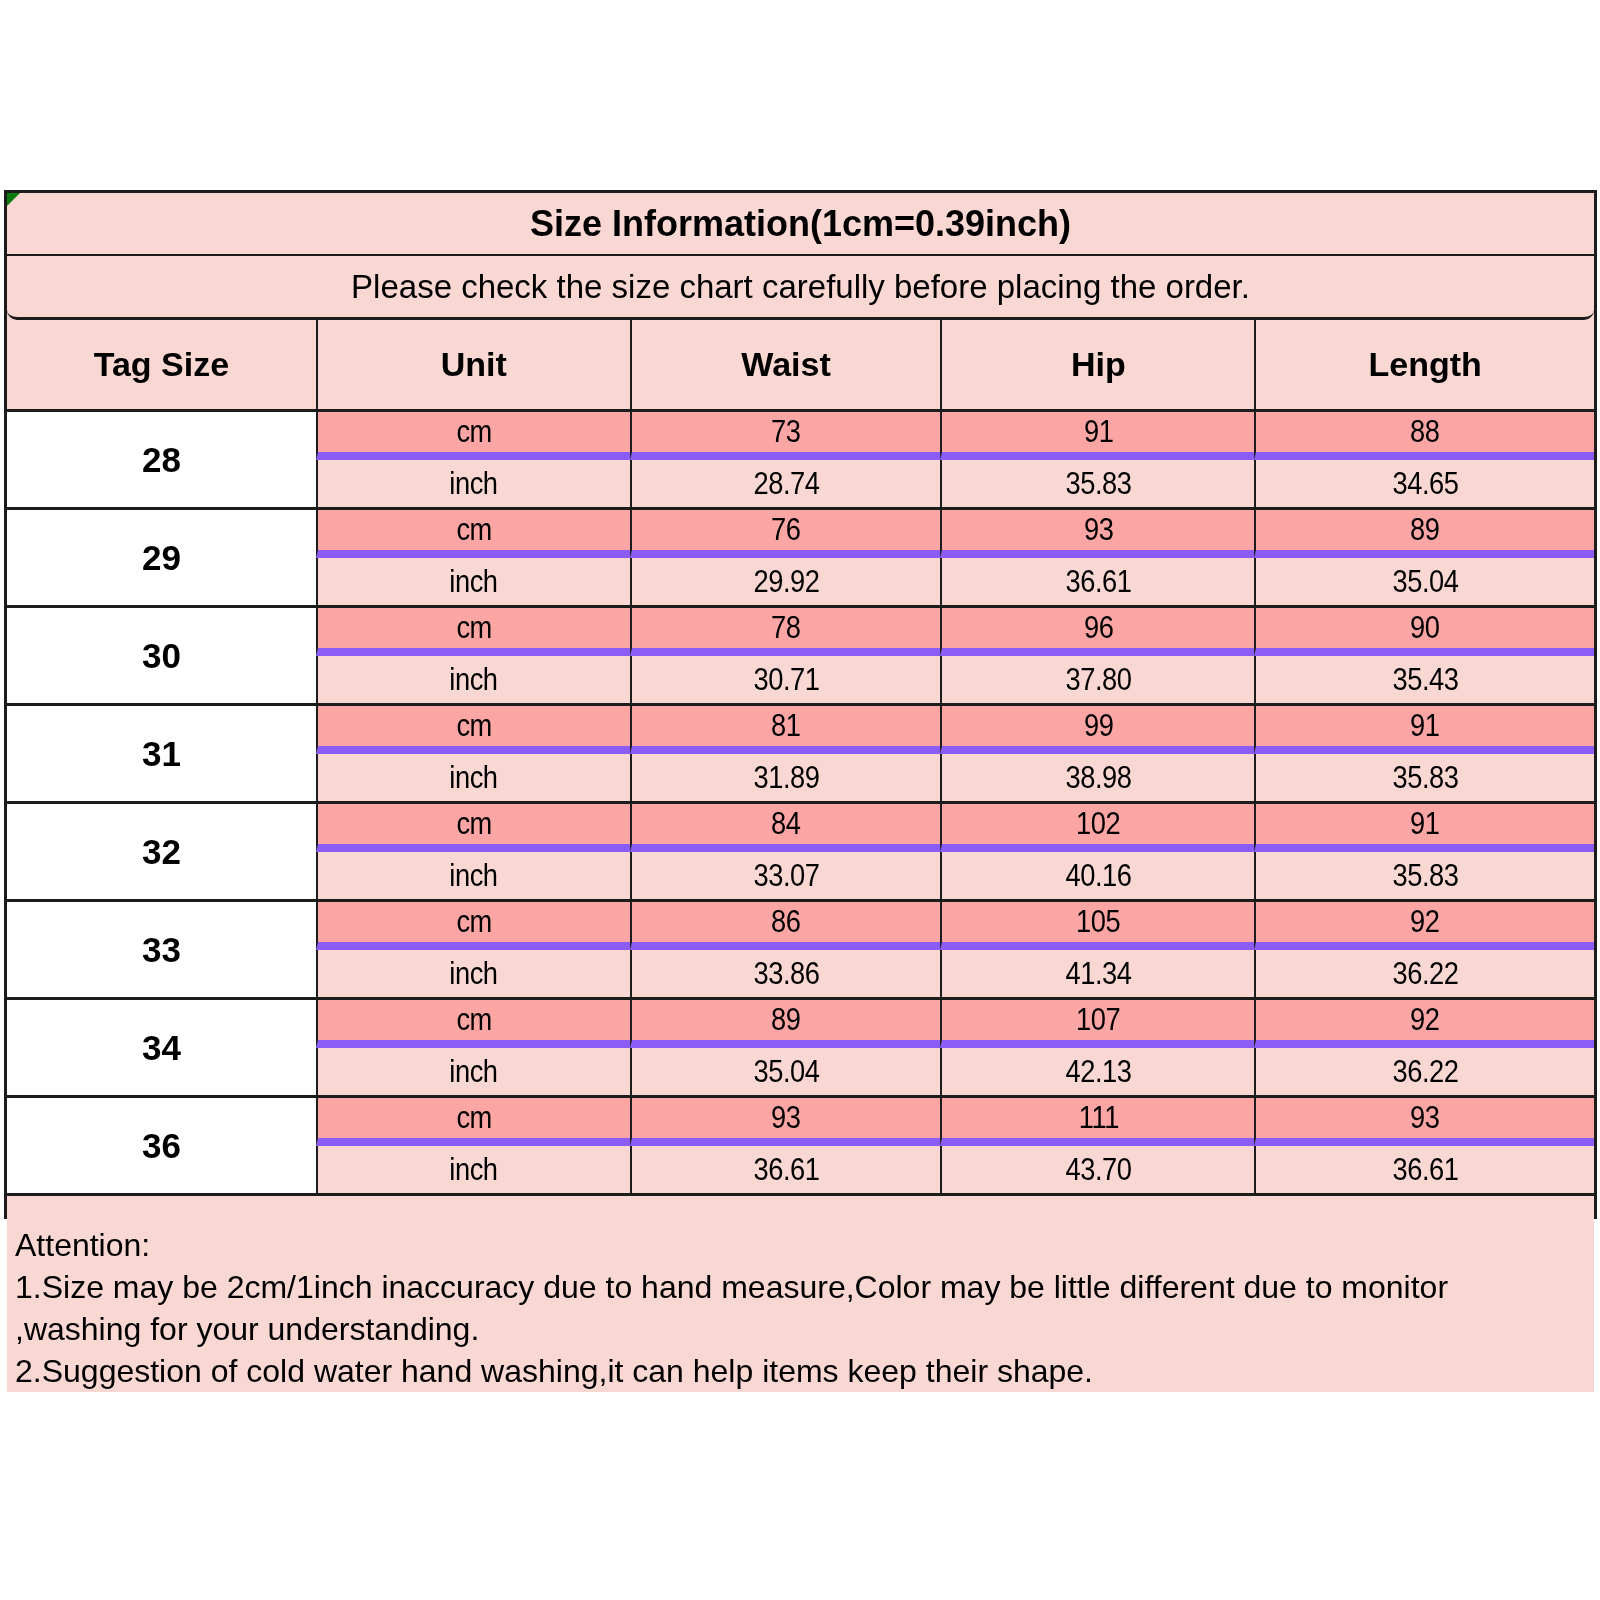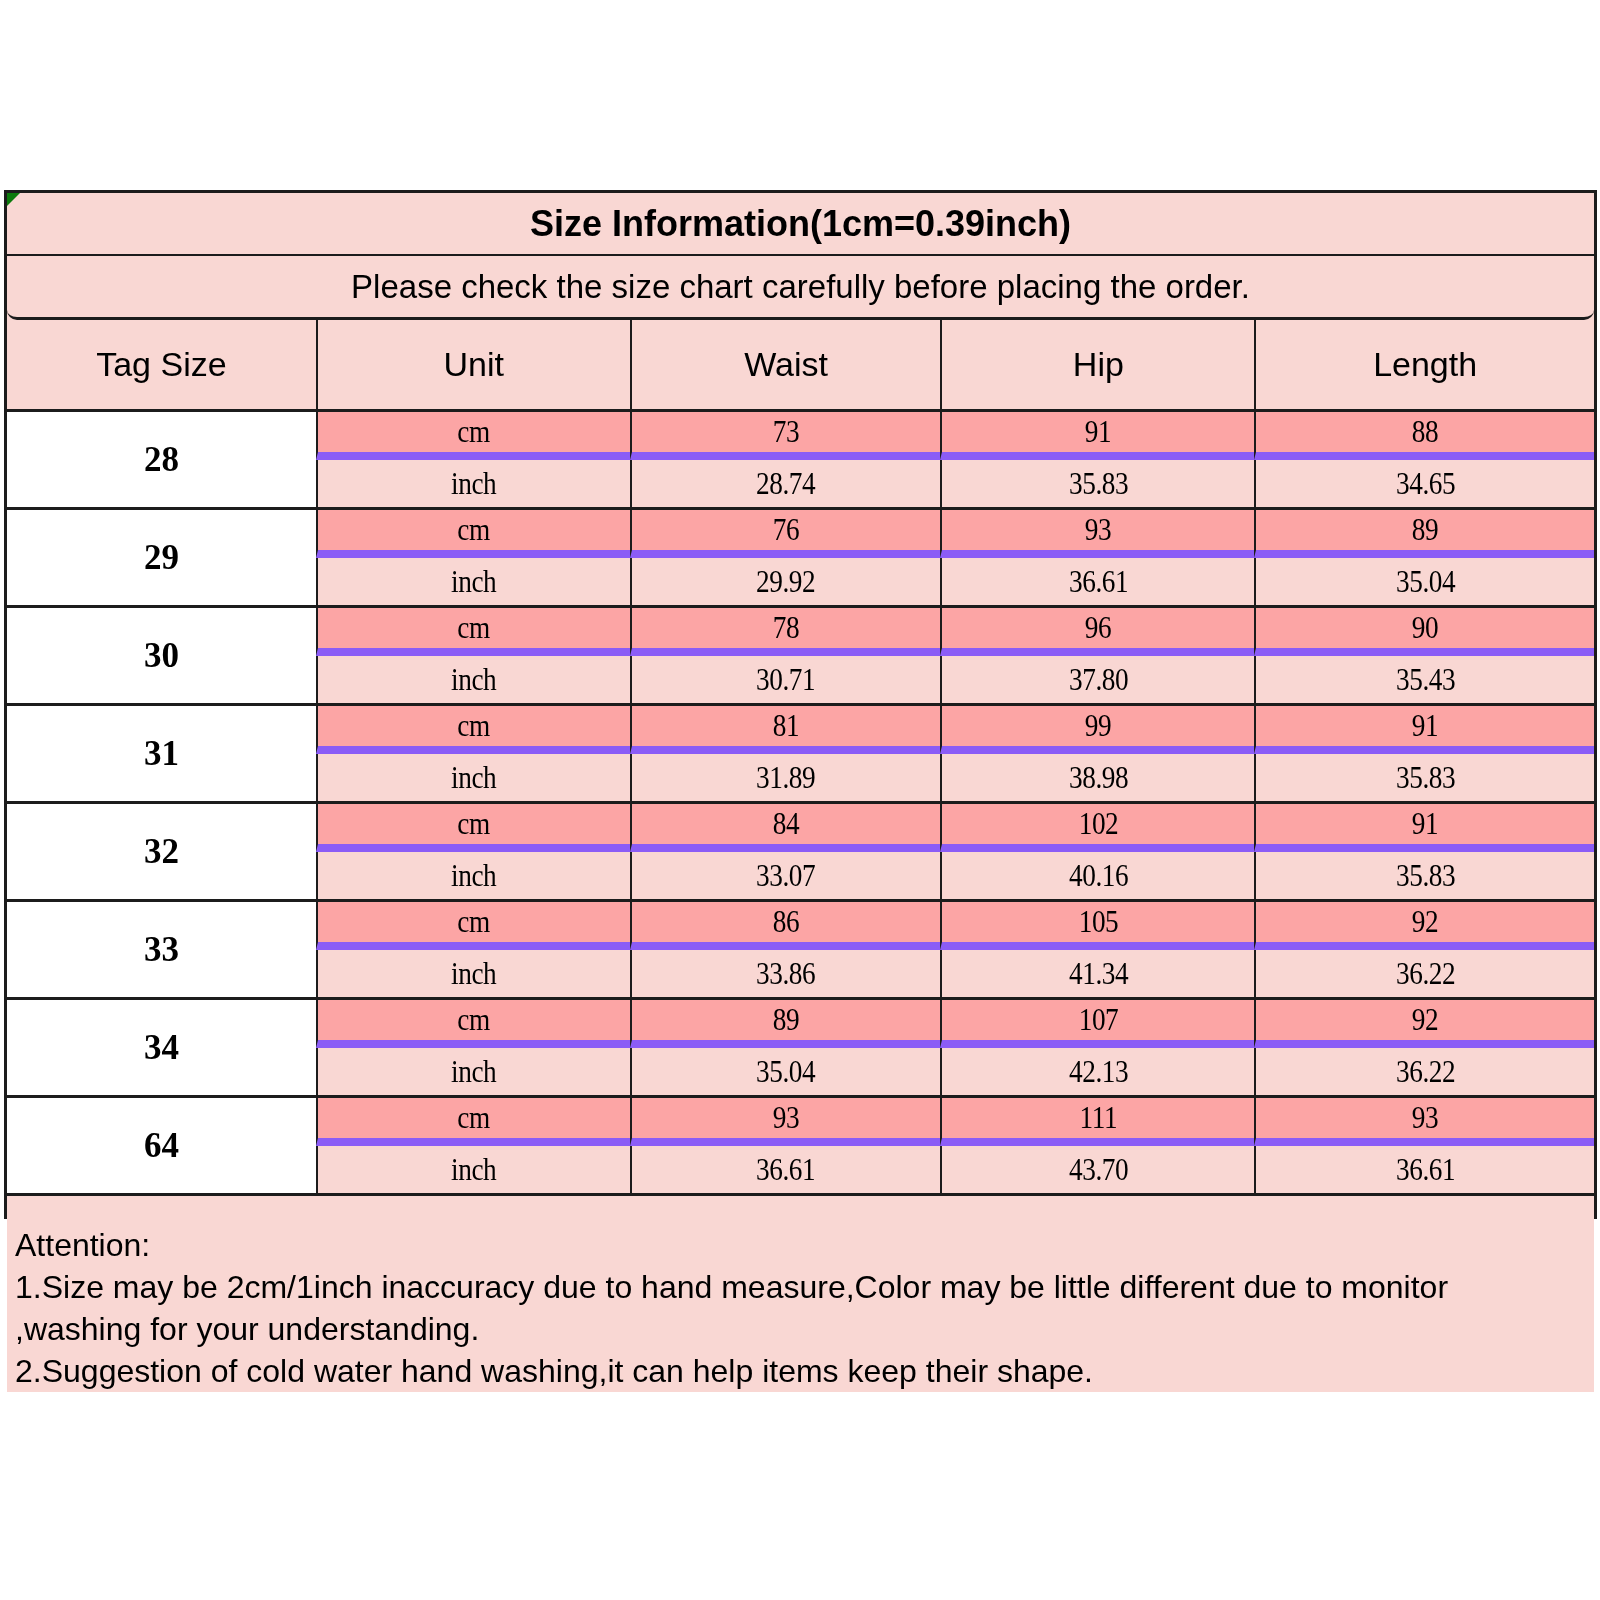--- a/index.html
+++ b/index.html
@@ -29,30 +29,29 @@
     flex: 0 0 64px;
     display: flex; align-items: center; justify-content: center;
     border-bottom: 3px solid #1c1c1c;
     font-size: 33px;
     border-radius: 10px;
   }
   .grid5 { display: grid; grid-template-columns: 310fr 315fr 312fr 315fr 341fr; }
   .header-row {
     flex: 0 0 92px;
     border-bottom: 3px solid #1c1c1c;
-    font-size: 34px; font-weight: normal;
+    font-size: 34px; font-weight: bold;
   }
   .cell { display: flex; align-items: center; justify-content: center; }
   .vb { border-left: 2px solid #1c1c1c; }
   .size-group {
     flex: 0 0 98px;
     grid-template-rows: 48px 47px;
     border-bottom: 3px solid #1c1c1c;
     background: #fff;
-    font-family: Liberation Serif, serif;
   }
   .tag-cell { grid-row: 1 / 3; grid-column: 1; background: #fff; font-size: 35px; font-weight: bold; }
   .cm-cell   { background: #fca5a5; border-bottom: 8px solid #8b5cf6; font-size: 31px; }
   .inch-cell { background: #F9D7D3; font-size: 31px; }
   .cond { display: inline-block; transform: scaleX(0.88); letter-spacing: -0.5px; }
   .attention {
     flex: 1 1 auto; background: #F9D7D3;
     padding: 28px 8px 0 8px;
     font-size: 32px; line-height: 42px;
   }
@@ -271,21 +270,21 @@
         </div>
       <div class="cell vb inch-cell">
           <span class="cond">42.13</span>
         </div>
       <div class="cell vb inch-cell">
           <span class="cond">36.22</span>
         </div>
     </div>
 
     <div class="size-group grid5">
-      <div class="cell tag-cell">64</div>
+      <div class="cell tag-cell">36</div>
       <div class="cell vb cm-cell">
           <span class="cond">cm</span>
         </div>
       <div class="cell vb cm-cell">
           <span class="cond">93</span>
         </div>
       <div class="cell vb cm-cell">
           <span class="cond">111</span>
         </div>
       <div class="cell vb cm-cell">

